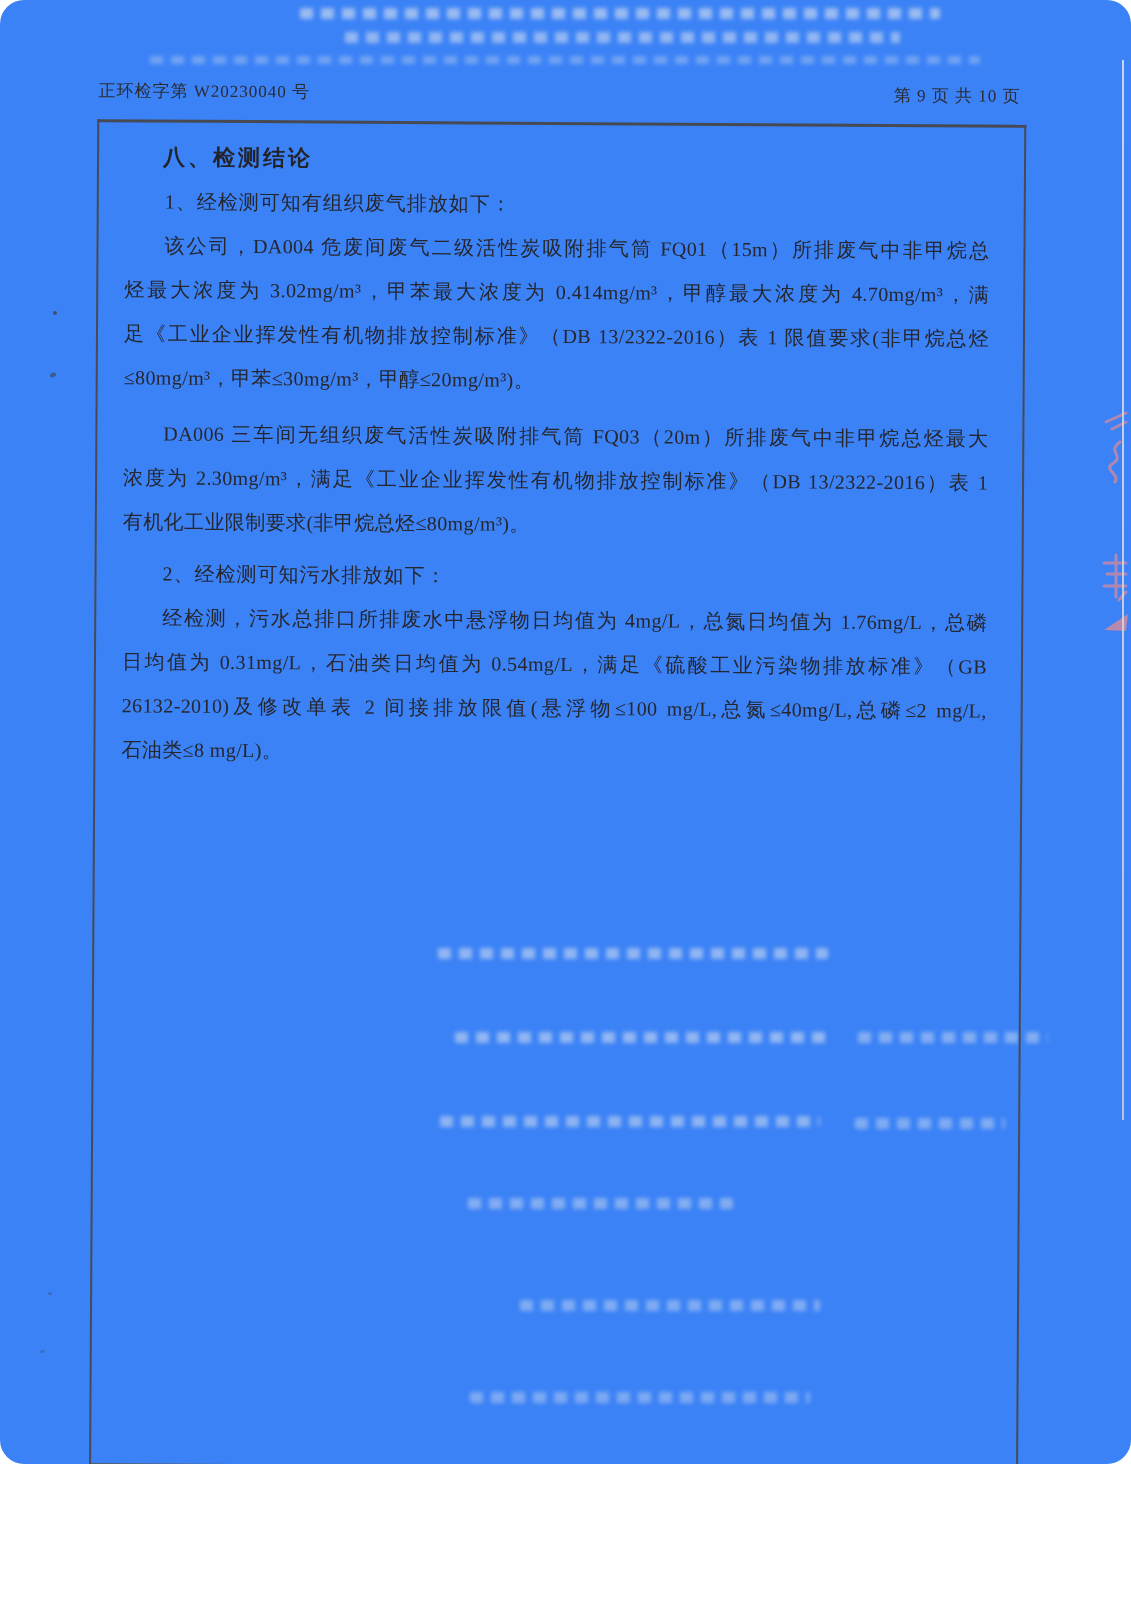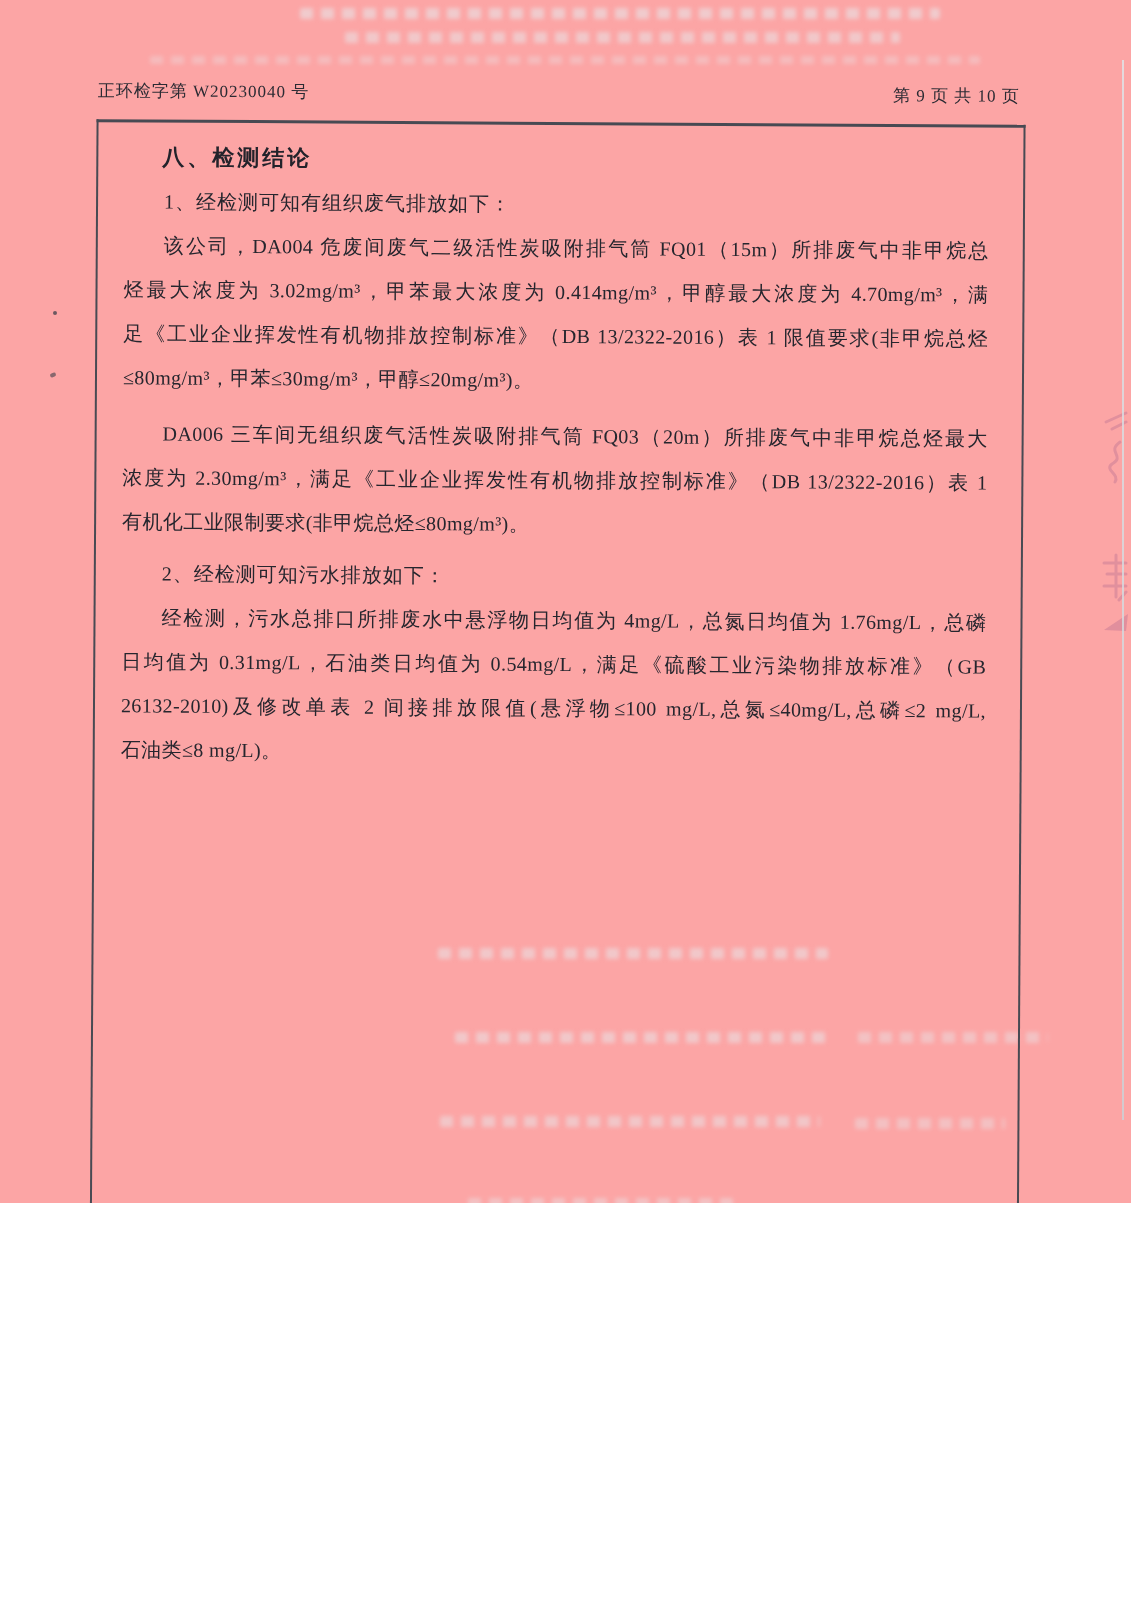--- a/index.html
+++ b/index.html
@@ -1,20 +1,21 @@
 <!DOCTYPE html>
 <html><head>
 <meta charset="utf-8">
 <style>
   html,body{margin:0;padding:0;background:#ffffff;}
   .page{
-    position:relative;width:1131px;height:1203px;overflow:hidden;
-    background:#fca5a5;
+    position:relative;width:1131px;height:1464px;overflow:hidden;
+    background:#3b82f6;
     font-family:"Liberation Serif","DejaVu Serif",serif;
     color:#26262e;
+    border-radius:24px;
   }
   
   .skew{position:absolute;inset:0;transform:rotate(0.35deg);transform-origin:50% 45%;}
 
   .header{
     position:absolute;left:95px;top:82px;width:922px;
     display:flex;justify-content:space-between;align-items:baseline;
     font-size:17px;letter-spacing:1px;color:#2b2b33;
   }
 

